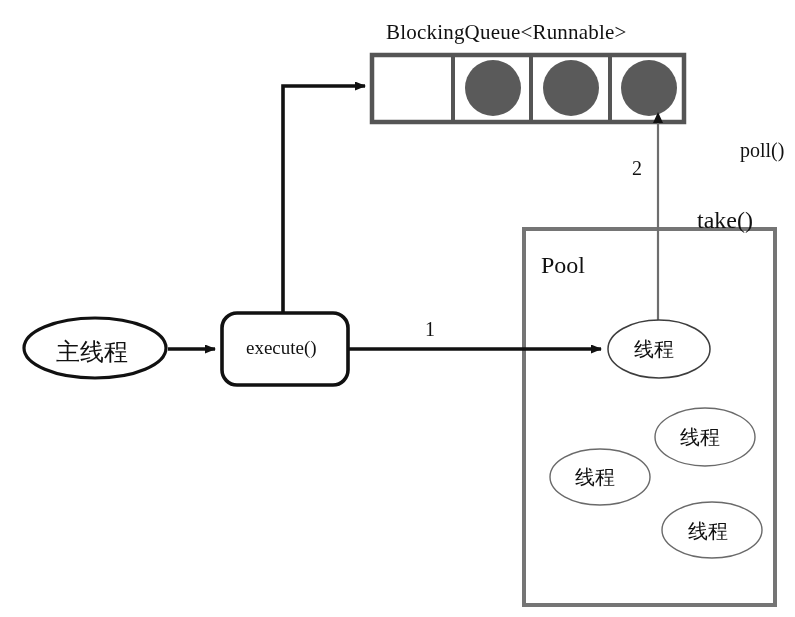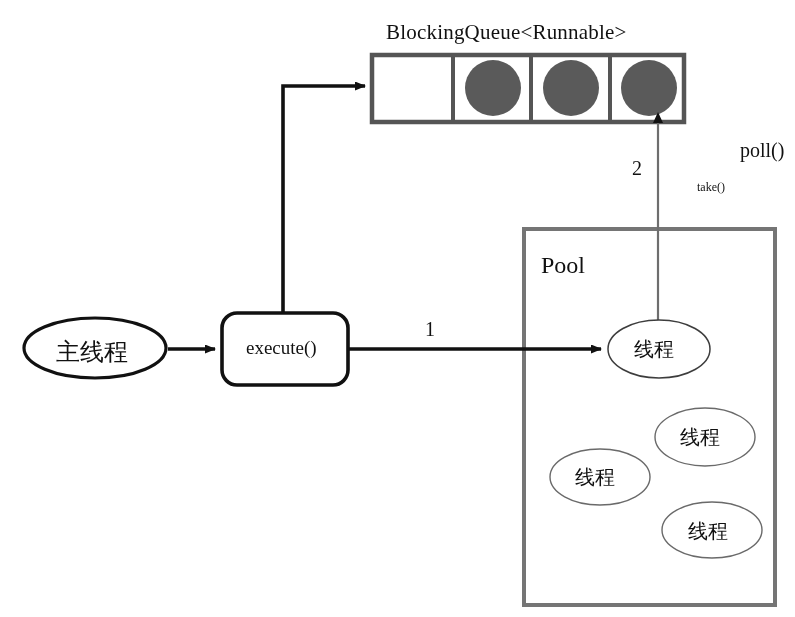--- a/index.html
+++ b/index.html
@@ -58,22 +58,22 @@
     font-size: 24px;
   }
   #label-poll {
     left: 697px;
     top: 139px;
     font-size: 20px;
     margin-left: 43px;
   }
   #label-take {
     left: 697px;
-    top: 180px;
-    font-size: 12px;
+    top: 207px;
+    font-size: 24px;
   }
   #label-step-2 {
     left: 632px;
     top: 157px;
     font-size: 20px;
   }
   #label-step-1 {
     left: 425px;
     top: 318px;
     font-size: 20px;

